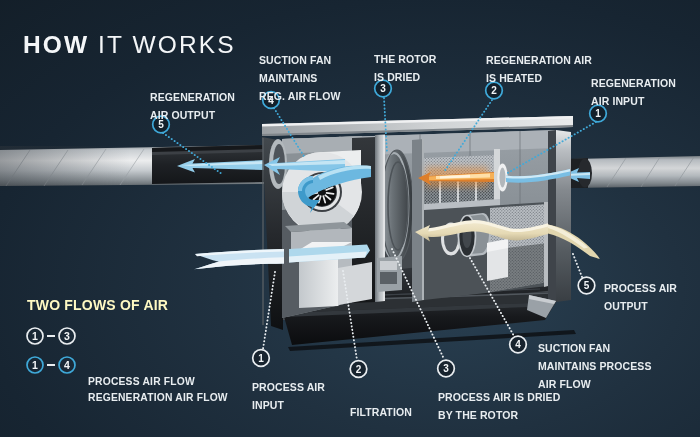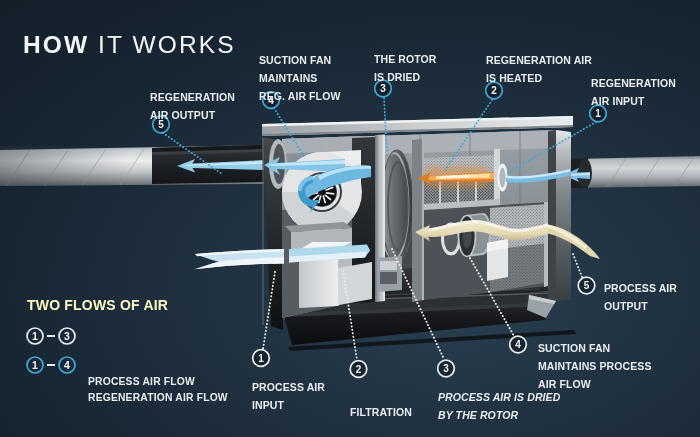--- a/index.html
+++ b/index.html
@@ -359,21 +359,21 @@
 
 <div style="position:absolute;left:23px;top:31px;color:#f4f6f8;font-size:24.5px;letter-spacing:2.1px;white-space:nowrap;"><span style="font-weight:bold;">HOW</span> <span style="font-weight:300;">IT WORKS</span></div>
 
 <div class="lbl" style="position:absolute;left:259px;top:51px;">SUCTION FAN<br>MAINTAINS<br>REG. AIR FLOW</div>
 <div class="lbl" style="position:absolute;left:486px;top:51px;">REGENERATION AIR<br>IS HEATED</div>
 <div class="lbl" style="position:absolute;left:374px;top:50px;">THE ROTOR<br>IS DRIED</div>
 <div class="lbl" style="position:absolute;left:591px;top:74px;">REGENERATION<br>AIR INPUT</div>
 <div class="lbl" style="position:absolute;left:150px;top:88px;">REGENERATION<br>AIR OUTPUT</div>
 <div class="lbl" style="position:absolute;left:252px;top:378px;">PROCESS AIR<br>INPUT</div>
 <div class="lbl" style="position:absolute;left:350px;top:403px;">FILTRATION</div>
-<div class="lbl" style="position:absolute;left:438px;top:388px;font-style:italic;">PROCESS AIR IS DRIED<br>BY THE ROTOR</div>
+<div class="lbl" style="position:absolute;left:438px;top:388px;">PROCESS AIR IS DRIED<br>BY THE ROTOR</div>
 <div class="lbl" style="position:absolute;left:538px;top:339px;">SUCTION FAN<br>MAINTAINS PROCESS<br>AIR FLOW</div>
 <div class="lbl" style="position:absolute;left:604px;top:279px;">PROCESS AIR<br>OUTPUT</div>
 
 <div style="position:absolute;left:27px;top:297px;color:#fef9c3;font-size:14px;font-weight:bold;letter-spacing:0.2px;">TWO FLOWS OF AIR</div>
 <div class="lbl" style="position:absolute;left:88px;top:329px;font-size:10.3px;letter-spacing:0.2px;margin-top:44px;">PROCESS AIR FLOW</div>
 <div class="lbl" style="position:absolute;left:88px;top:358px;font-size:10.3px;letter-spacing:0.2px;margin-top:31px;">REGENERATION AIR FLOW</div>
 
 <svg width="90" height="80" viewBox="0 0 90 80" style="position:absolute;left:22px;top:322px;" xmlns="http://www.w3.org/2000/svg" font-family="Liberation Sans, sans-serif" font-weight="bold" font-size="10.5" text-anchor="middle" fill="#f2f5f7">
   <circle cx="13" cy="14" r="8" fill="none" stroke="#e9edf0" stroke-width="1.7"></circle>
   <circle cx="45" cy="14" r="8" fill="none" stroke="#e9edf0" stroke-width="1.7"></circle>

